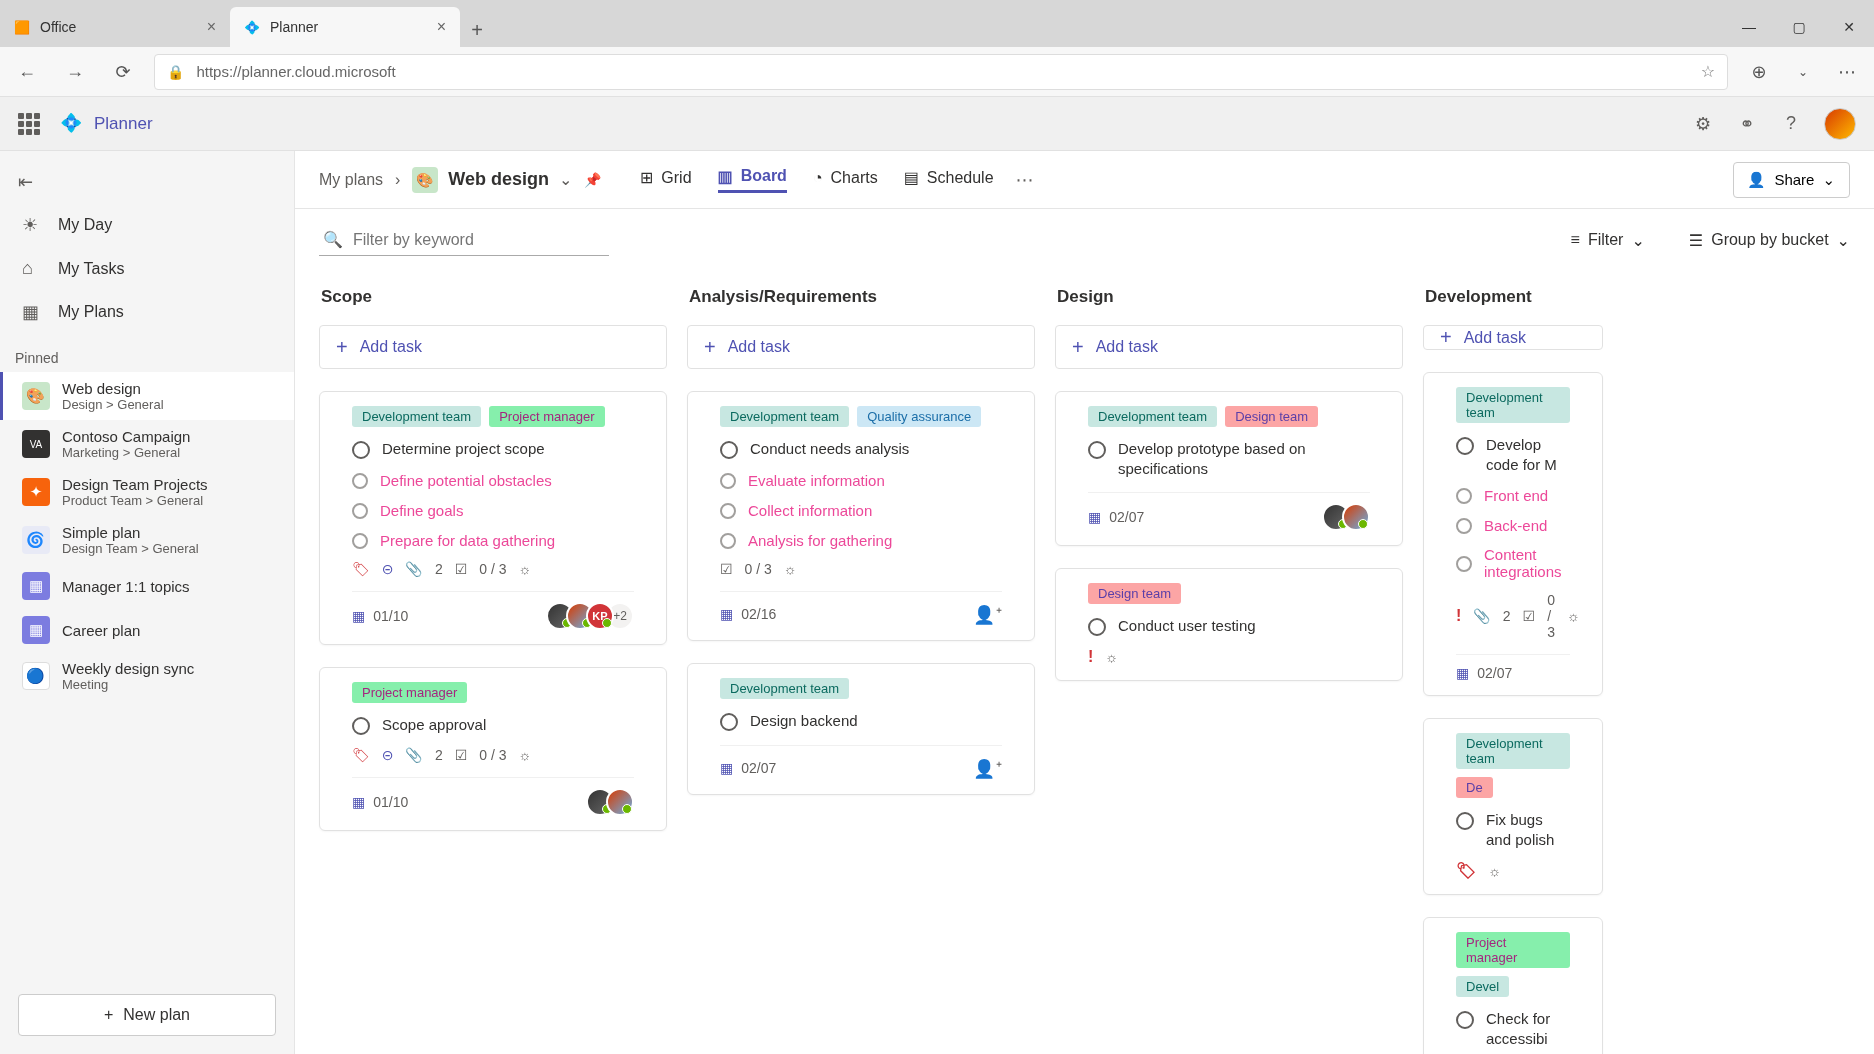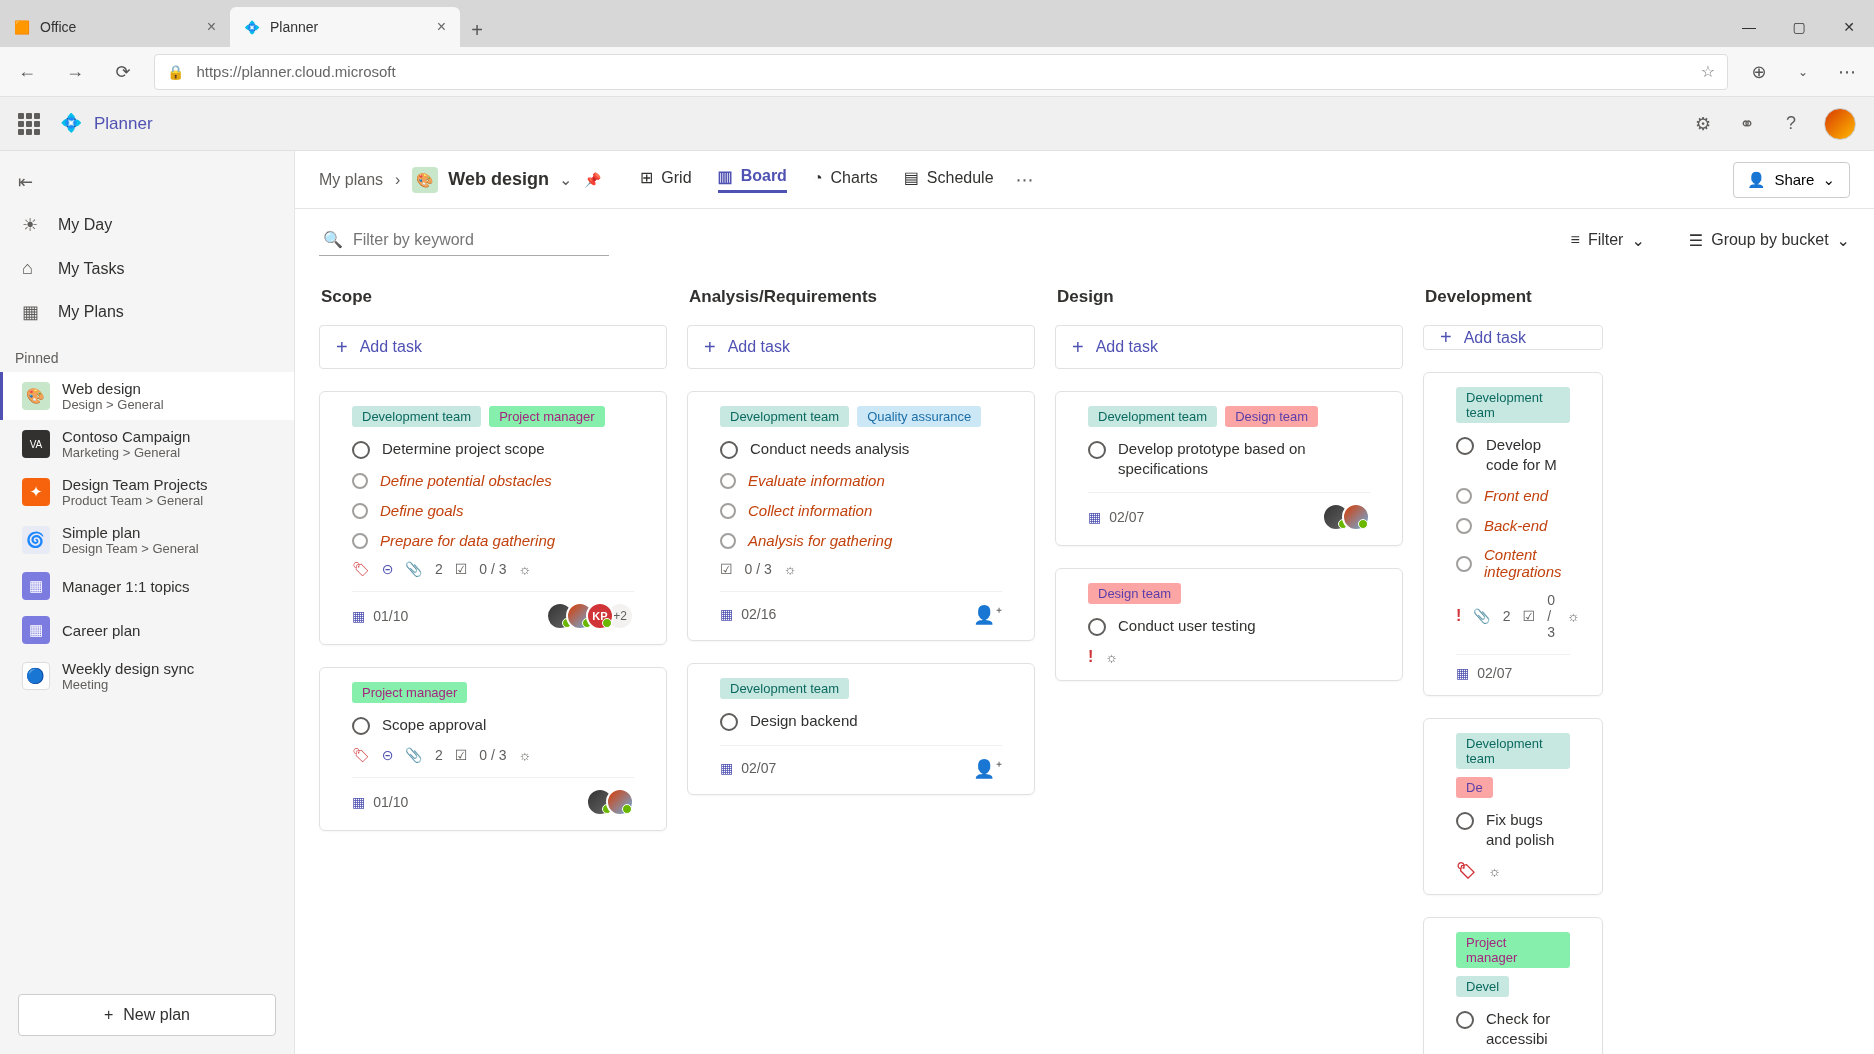--- a/index.html
+++ b/index.html
@@ -78,21 +78,21 @@
 .card { border: 1px solid #e1e1e1; border-radius: 6px; background: #fff; padding: 14px 32px; display: flex; flex-direction: column; gap: 12px; box-shadow: 0 1px 2px rgba(0,0,0,0.04); margin-top: 8px; }
 .labels { display: flex; gap: 8px; flex-wrap: wrap; }
 .label { padding: 3px 10px; border-radius: 3px; font-size: 13px; }
 .label.dev { background: #c7e7e1; color: #0b6a5f; }
 .label.pm { background: #86efac; color: #a4267f; }
 .label.qa { background: #cce7f5; color: #1b6ea8; }
 .label.design { background: #fca5a5; color: #5b3fa8; }
 .task-title-row { display: flex; align-items: flex-start; gap: 12px; }
 .radio { width: 18px; height: 18px; border: 2px solid #605e5c; border-radius: 50%; flex-shrink: 0; margin-top: 2px; cursor: pointer; }
 .task-title { font-size: 15px; color: #323130; line-height: 1.3; }
-.subtask { display: flex; align-items: center; gap: 12px; font-size: 15px; color: #c2410c; font-style: italic; }
+.subtask { display: flex; align-items: center; gap: 12px; font-size: 15px; color: #ec4899; }
 .subtask .radio { width: 16px; height: 16px; border-color: #a19f9d; }
 .meta-row { display: flex; align-items: center; gap: 12px; font-size: 14px; color: #605e5c; }
 .meta-ico { font-size: 14px; }
 .meta-row.footer { border-top: 1px solid #f0f0f0; padding-top: 10px; margin-top: 2px; justify-content: space-between; }
 .date-badge { display: flex; align-items: center; gap: 8px; }
 .avatars { display: flex; align-items: center; }
 .av { width: 28px; height: 28px; border-radius: 50%; border: 2px solid #fff; margin-left: -8px; position: relative; }
 .av::after { content: ''; position: absolute; bottom: 0; right: 0; width: 8px; height: 8px; background: #6bb700; border-radius: 50%; border: 1.5px solid #fff; }
 .av.a1 { background: linear-gradient(135deg,#333,#666); margin-left: 0; }
 .av.a2 { background: linear-gradient(135deg,#d83b01,#69afe5); }

